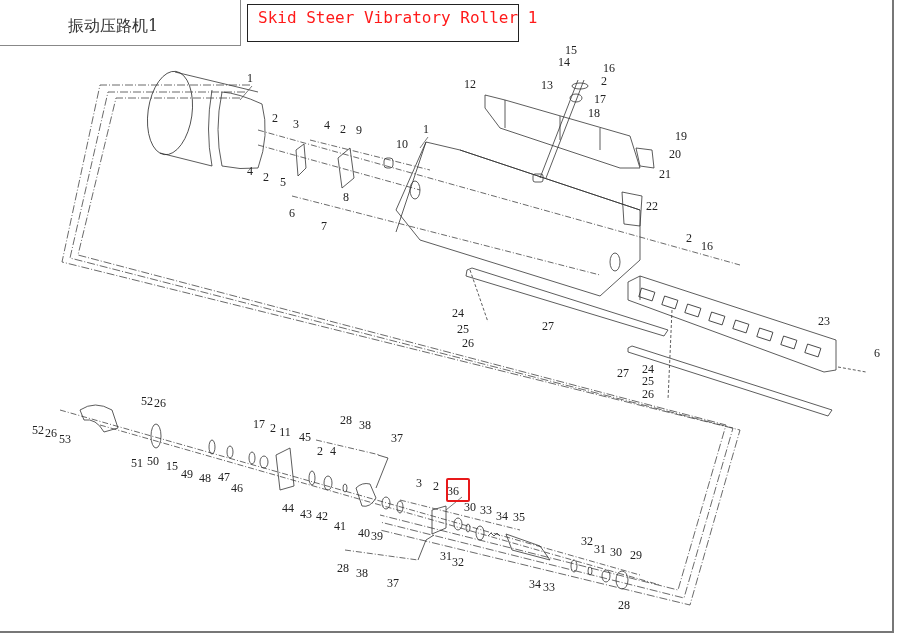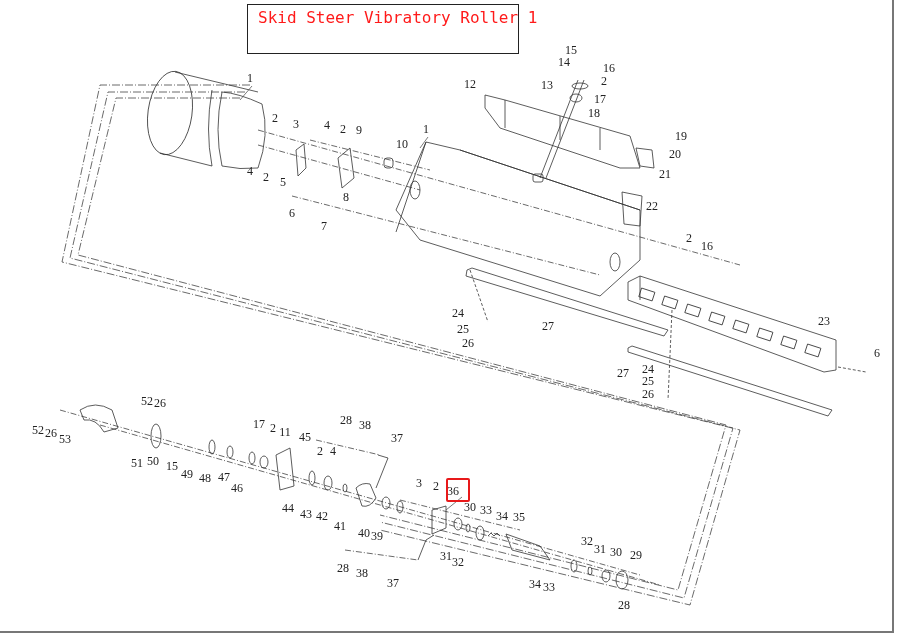--- a/index.html
+++ b/index.html
@@ -1,32 +1,35 @@
 <!DOCTYPE html>
 <html><head>
 <meta charset="utf-8">
 <style>
   html, body { margin: 0; padding: 0; background: #ffffff; }
   body { width: 897px; height: 640px; position: relative; overflow: hidden; font-family: "Liberation Serif", serif; }
   #page { position: absolute; left: 0; top: 0; width: 897px; height: 640px; }
   .frame { position: absolute; left: 0; top: 0; width: 894px; height: 633px; border-right: 2px solid #777; border-bottom: 2px solid #777; box-sizing: border-box; }
   .title-cn-box { position: absolute; left: 0; top: 0; width: 241px; height: 46px; border-right: 1px solid #888; border-bottom: 1px solid #888; box-sizing: border-box; background: #fff; }
   .title-cn { position: absolute; left: 68px; top: 16px; font-size: 16px; color: #333; font-family: "DejaVu Serif", serif; letter-spacing: 0px; }
-  .title-en-box { position: absolute; left: 247px; top: 4px; width: 272px; height: 50px; border: 1px solid #222; box-sizing: border-box; background: #fff; }
+  .title-en-box { position: absolute; left: 247px; top: 4px; width: 272px; height: 38px; border: 1px solid #222; box-sizing: border-box; background: #fff; }
   .title-en { position: absolute; left: 10px; top: 3px; font-size: 16px; color: #ff1a1a; font-family: "DejaVu Sans Mono", monospace; white-space: nowrap; }
   svg#diagram { position: absolute; left: 0; top: 0; }
   .lbl { font-family: "Liberation Serif", serif; font-size: 12px; fill: #222; }
   .hl { position: absolute; border: 2px solid #e8191a; border-radius: 2px; box-sizing: border-box; }
 </style>
 </head>
 <body>
 
 <div id="page">
   <div class="frame"></div>
 
+  <div class="title-cn-box">
+    <span class="title-cn">振动压路机1</span>
+  </div>
 
   <div class="title-en-box">
     <span class="title-en">Skid Steer Vibratory Roller 1</span>
   </div>
 
   <svg id="diagram" width="897" height="640" viewBox="0 0 897 640" xmlns="http://www.w3.org/2000/svg">
     <g fill="none" stroke="#333" stroke-width="0.8">
 
       <g stroke-dasharray="8 2 1 2" stroke="#444">
         <polyline points="250,85 100,85 62,262 740,430 690,605 380,530"></polyline>

